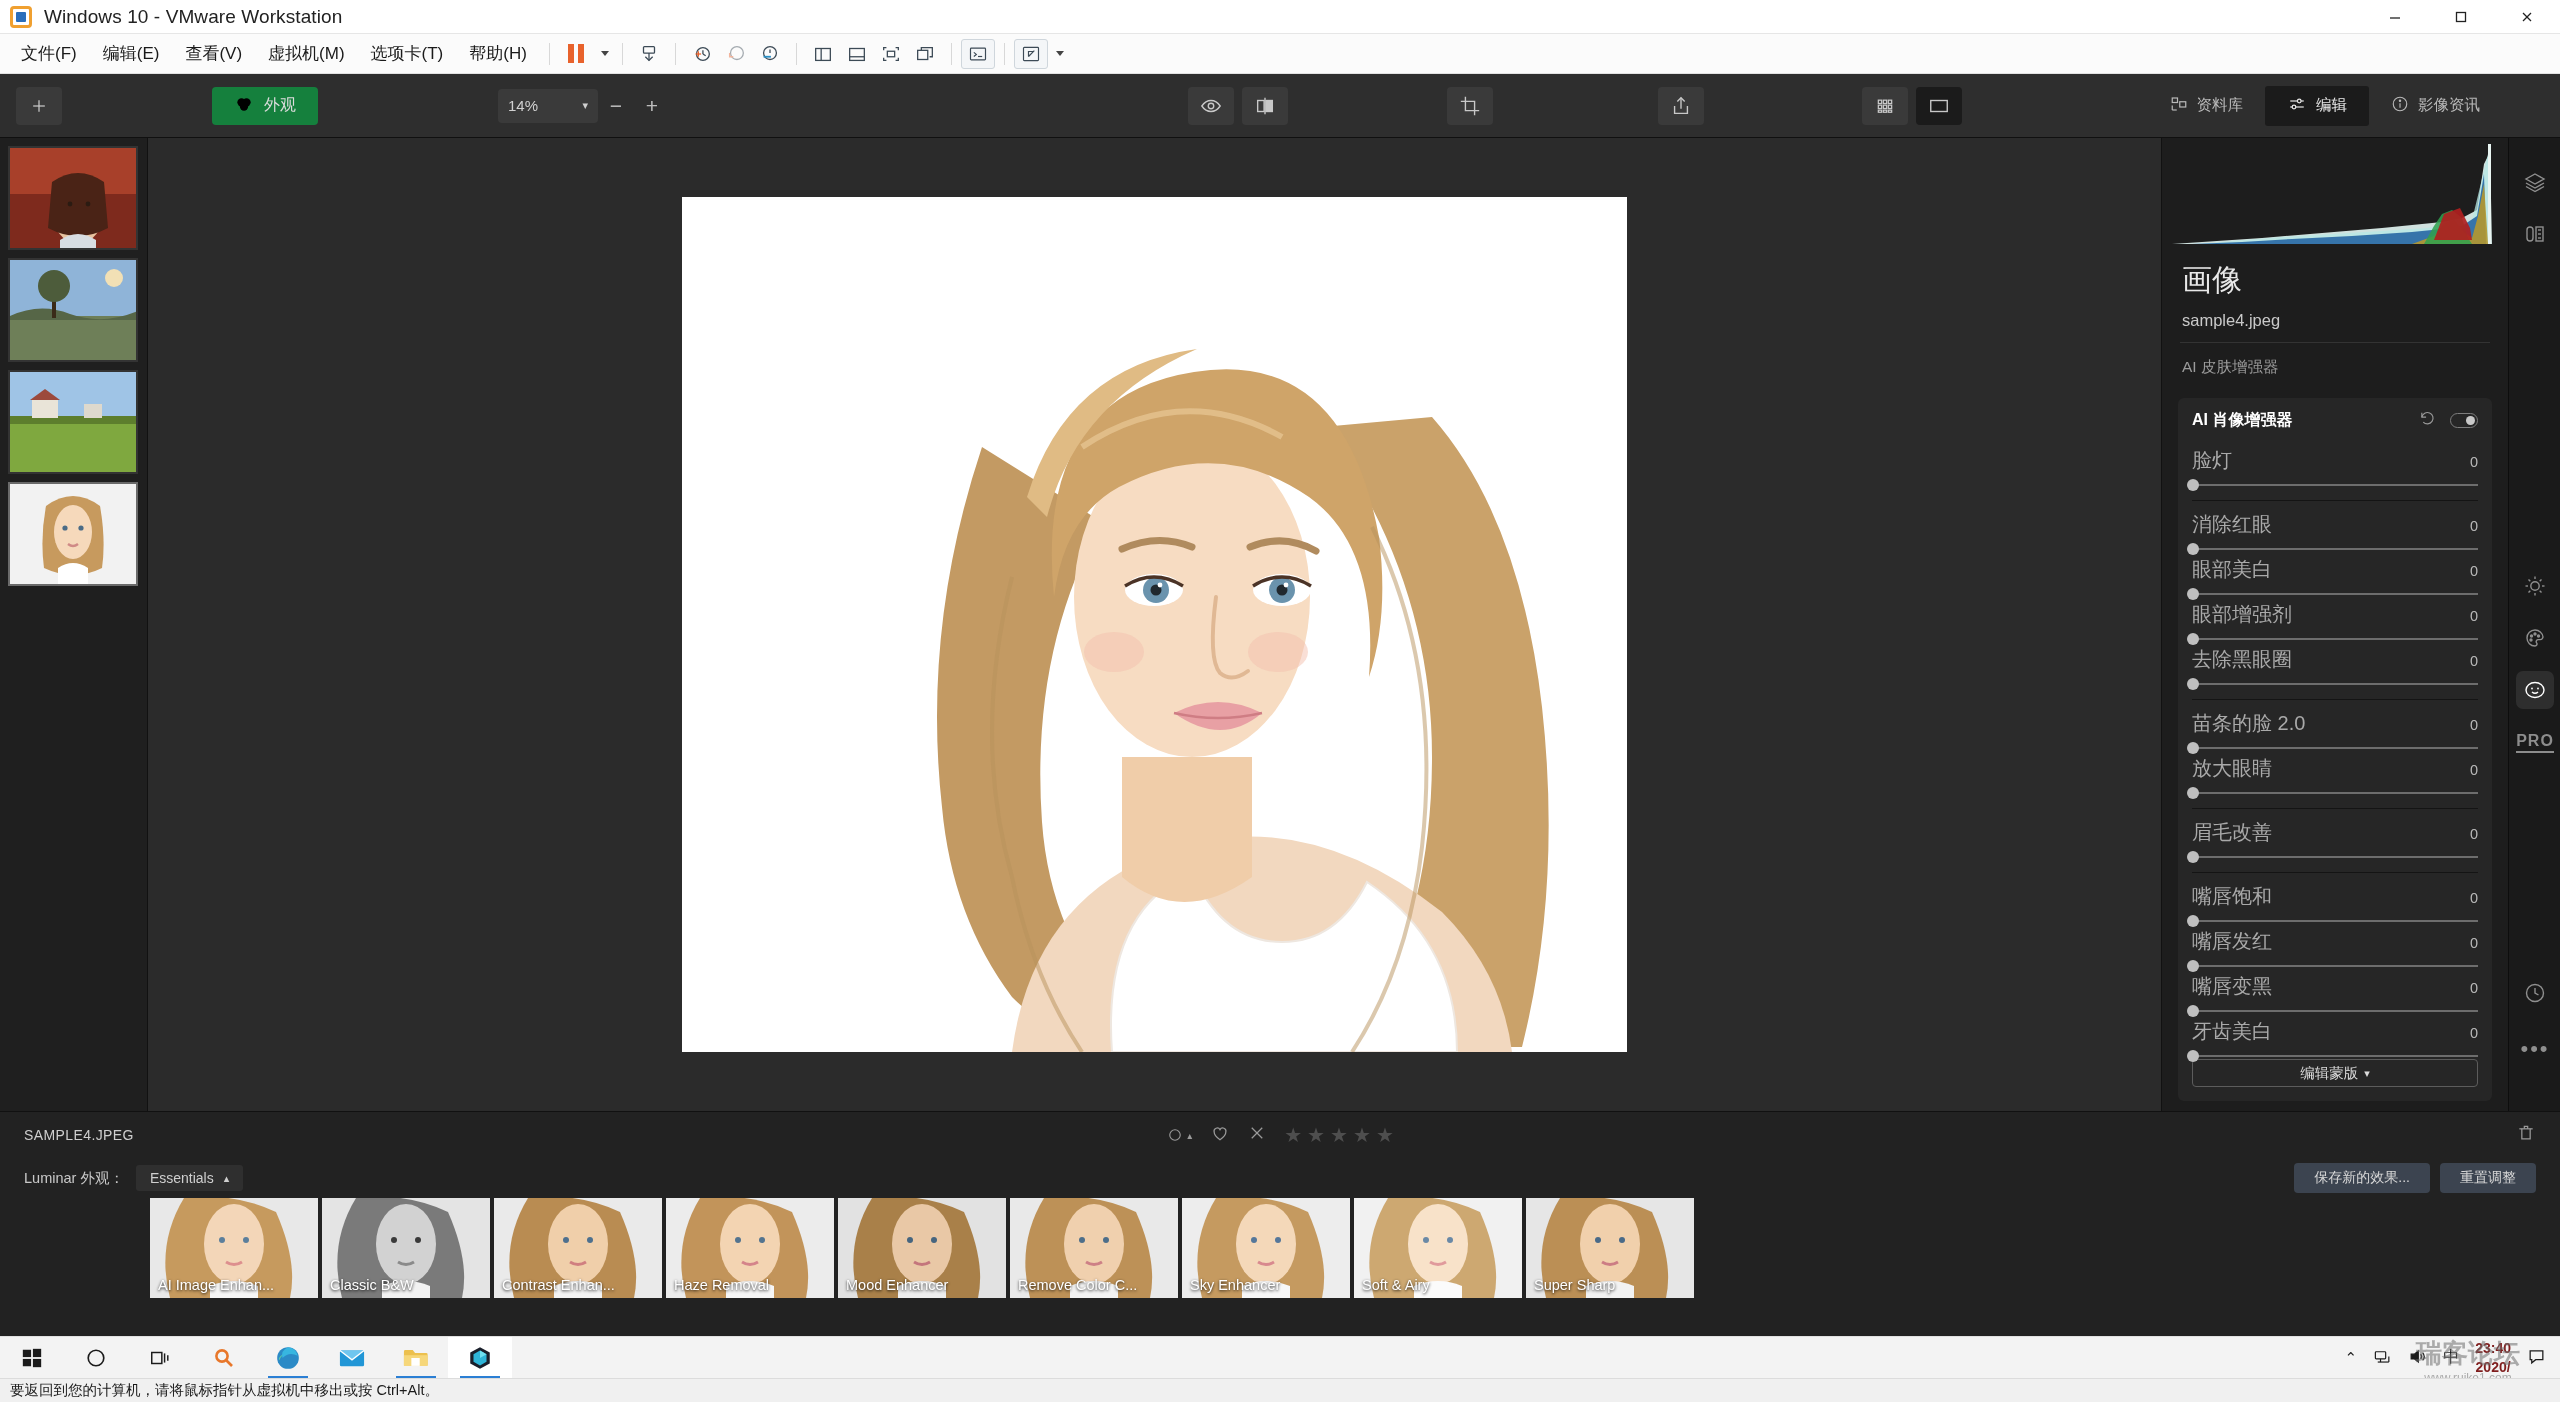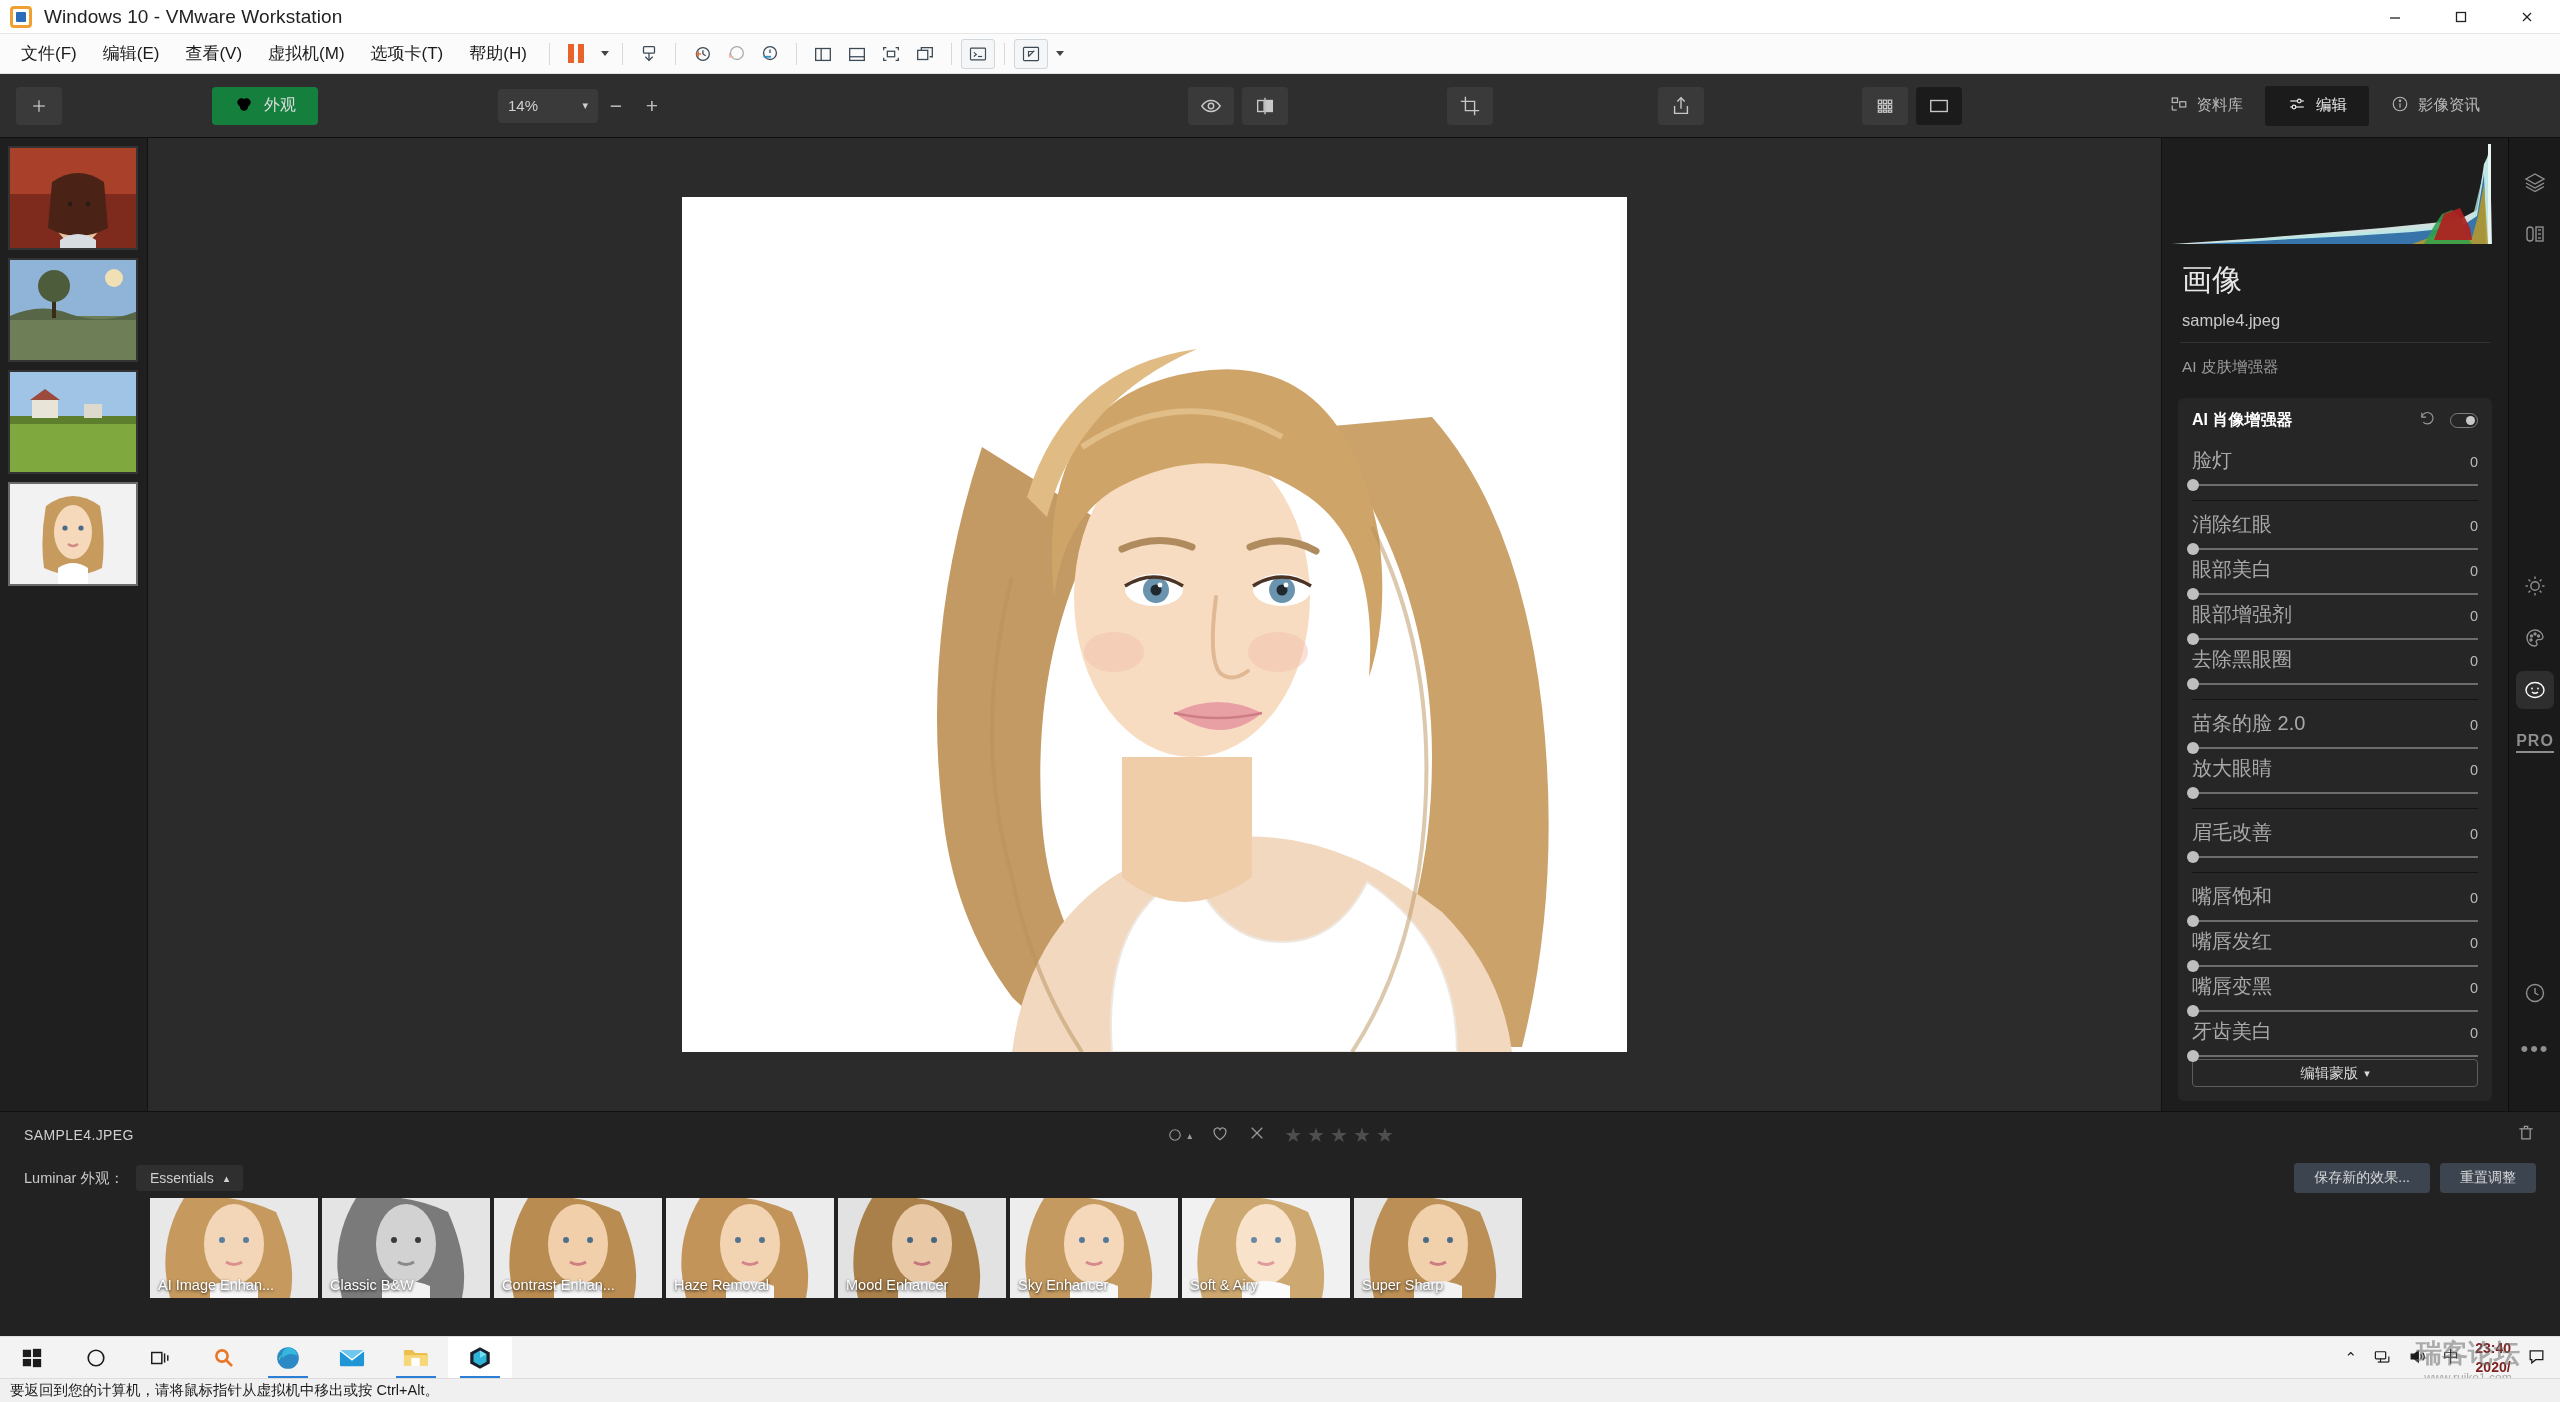--- a/index.html
+++ b/index.html
@@ -852,20 +852,32 @@
             <ellipse cx="84" cy="46" rx="30" ry="40" fill="#e9c8a6"></ellipse>
             <circle cx="72" cy="42" r="3" fill="#46657f"></circle>
             <circle cx="96" cy="42" r="3" fill="#46657f"></circle>
             <path d="M76 64 q8 5 16 0" stroke="#c4767c" stroke-width="3" fill="none"></path>
             <path d="M60 88 q24 -10 48 0 l0 12 l-48 0z" fill="#eeeeee"></path>
           </svg>
         <span class="pname">Mood Enhancer</span>
       </div>
       <div class="preset">
         <svg width="168" height="100" viewBox="0 0 168 100">
+            <rect width="168" height="100" fill="#e9e9e9"></rect>
+            <path d="M34 0 q50 -6 92 14 q22 50 14 86 l-120 0 q-14 -54 14 -100z" fill="#bd9157"></path>
+            <ellipse cx="84" cy="46" rx="30" ry="40" fill="#f0d0ae"></ellipse>
+            <circle cx="72" cy="42" r="3" fill="#4d6e8a"></circle>
+            <circle cx="96" cy="42" r="3" fill="#4d6e8a"></circle>
+            <path d="M76 64 q8 5 16 0" stroke="#cd8086" stroke-width="3" fill="none"></path>
+            <path d="M60 88 q24 -10 48 0 l0 12 l-48 0z" fill="#f3f3f3"></path>
+          </svg>
+        <span class="pname">Remove Color C...</span>
+      </div>
+      <div class="preset">
+        <svg width="168" height="100" viewBox="0 0 168 100">
             <rect width="168" height="100" fill="#ededed"></rect>
             <path d="M34 0 q50 -6 92 14 q22 50 14 86 l-120 0 q-14 -54 14 -100z" fill="#c59a60"></path>
             <ellipse cx="84" cy="46" rx="30" ry="40" fill="#f4d8b9"></ellipse>
             <circle cx="72" cy="42" r="3" fill="#55779a"></circle>
             <circle cx="96" cy="42" r="3" fill="#55779a"></circle>
             <path d="M76 64 q8 5 16 0" stroke="#d8898e" stroke-width="3" fill="none"></path>
             <path d="M60 88 q24 -10 48 0 l0 12 l-48 0z" fill="#f7f7f7"></path>
           </svg>
         <span class="pname">Sky Enhancer</span>
       </div>

